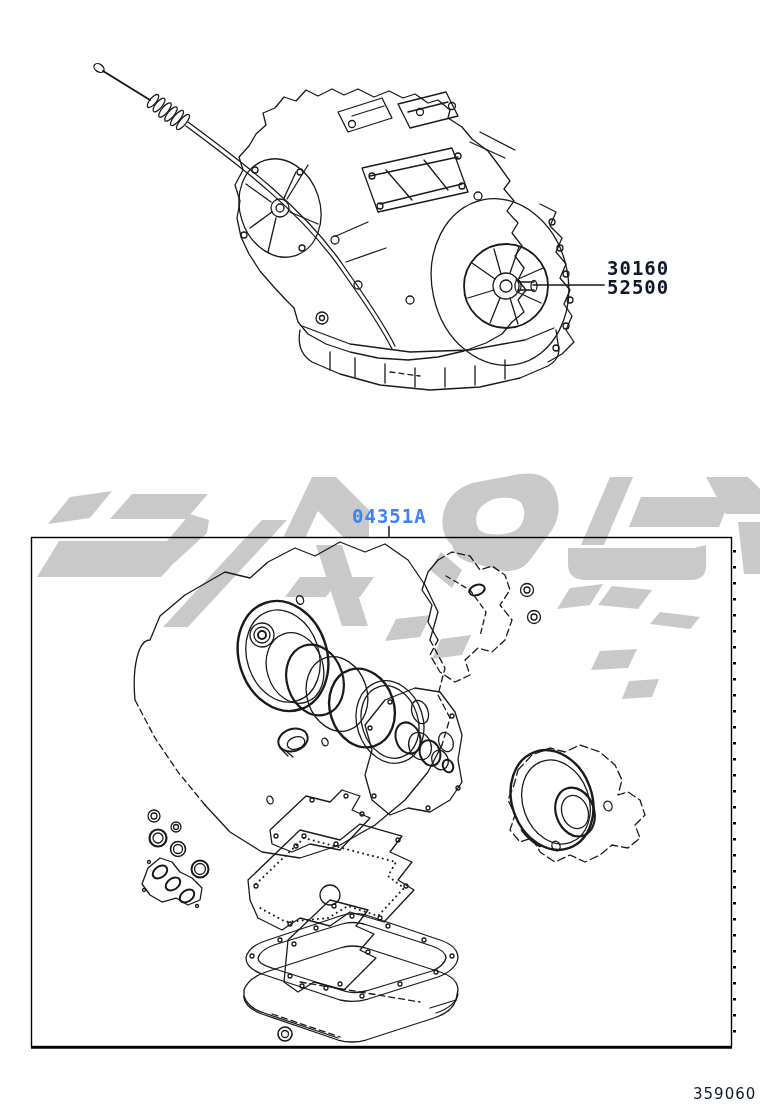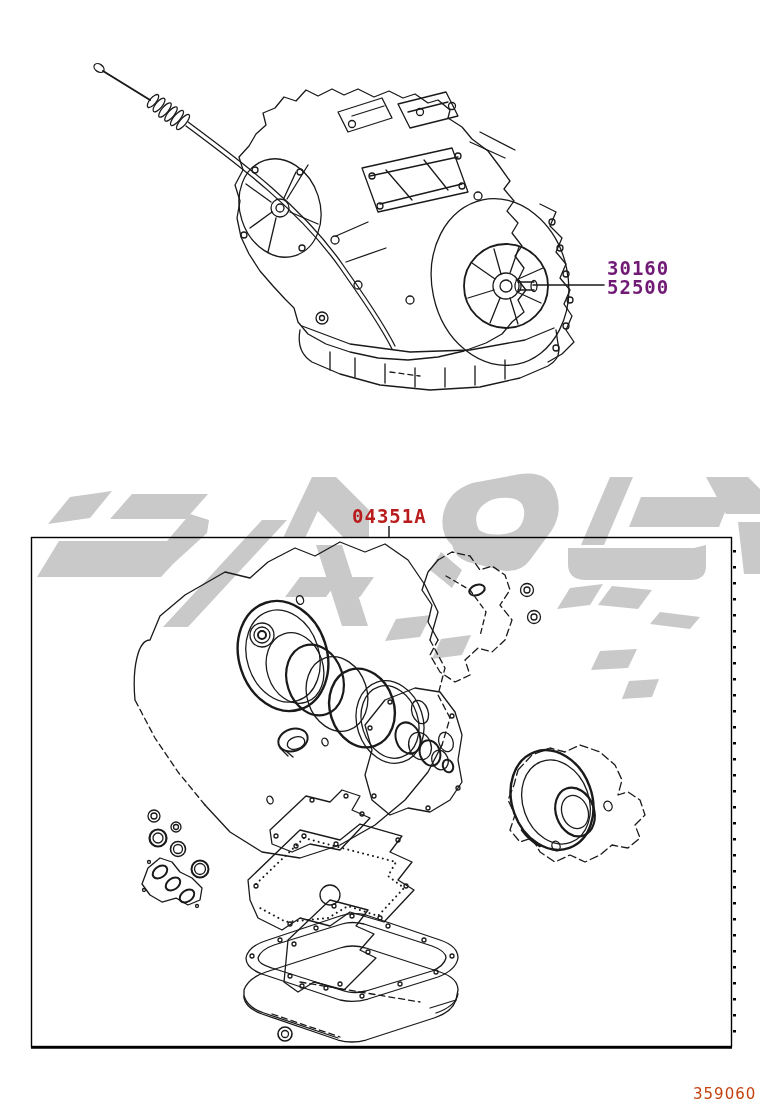--- a/index.html
+++ b/index.html
@@ -3,31 +3,31 @@
 <meta charset="utf-8">
 <style>
   html,body{margin:0;padding:0;background:#fff;}
   .page{
     position:relative;width:760px;height:1112px;background:#ffffff;
     font-family:"DejaVu Sans Mono", monospace;overflow:hidden;
   }
   svg.art{position:absolute;left:0;top:0;}
   .callout{
     position:absolute;font-family:"DejaVu Sans Mono", monospace;
-    font-weight:bold;font-size:19px;line-height:19px;color:#701a75;
+    font-weight:bold;font-size:19px;line-height:19px;color:#0f172a;
     letter-spacing:1px;white-space:nowrap;
   }
   .callout span{display:block;}
   .kit-label{
     position:absolute;font-family:"DejaVu Sans Mono", monospace;
-    font-weight:bold;font-size:19px;color:#b91c1c;letter-spacing:1px;
+    font-weight:bold;font-size:19px;color:#3b82f6;letter-spacing:1px;
   }
   .figure-number{
     position:absolute;font-family:"DejaVu Sans", "Liberation Sans", sans-serif;
-    font-size:15px;color:#c2410c;letter-spacing:1px;
+    font-size:15px;color:#0f172a;letter-spacing:1px;
   }
 </style>
 </head>
 <body>
 
 <div class="page">
 
 <svg class="art" width="760" height="1112" viewBox="0 0 760 1112">
 
   <g fill="#c9c9c9" stroke="none">

